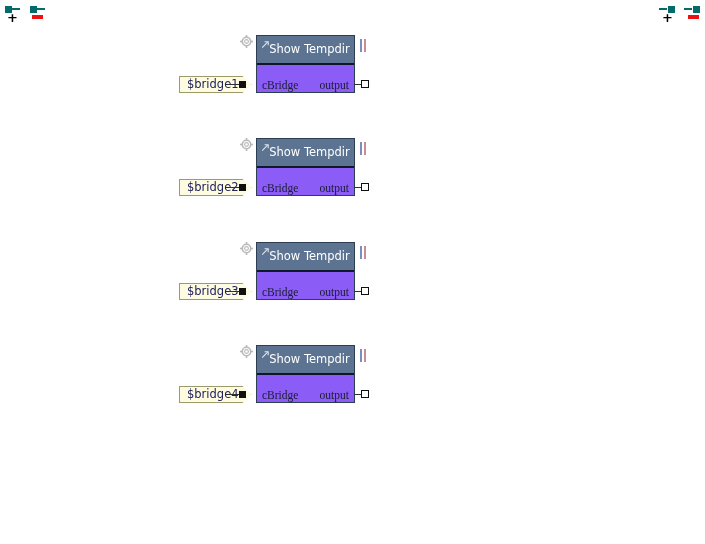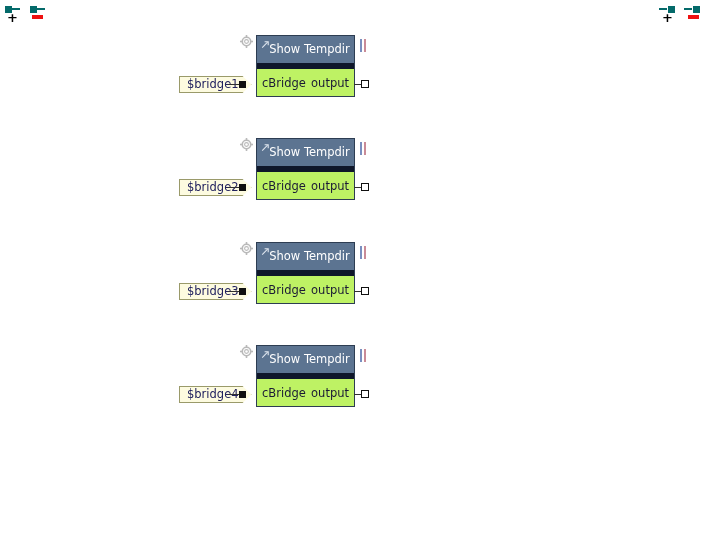--- a/index.html
+++ b/index.html
@@ -198,21 +198,21 @@
     top: 0px;
     width: 99px;
     box-sizing: border-box;
     border: 1px solid #2d3d52;
     background: #eef2f8;
   }
   .node-header {
     position: relative;
     height: 27px;
     background: #5c7491;
-    border-bottom: 6px solid #0f172a;
+    border-bottom: 2px solid #0f172a;
     display: flex;
     align-items: center;
     justify-content: center;
     text-align: right;
   }
   .node-title {
     color: #ffffff;
     font-size: 11.5px;
     line-height: 13px;
     white-space: nowrap;
@@ -224,26 +224,27 @@
     left: 4px;
     top: 4px;
     width: 9px;
     height: 9px;
     cursor: pointer;
   }
   .expand-icon svg { display: block; }
 
   .node-body {
     height: 27px;
-    background: #bef264;
+    background: #8b5cf6;
     display: flex;
-    align-items: center;
+    align-items: flex-end;
     justify-content: space-between;
     padding: 0 5px;
     box-sizing: border-box;
+    font-family: Liberation Serif, serif;
   }
   .slot-label {
     color: #1b1b35;
     font-size: 11.5px;
     line-height: 14px;
     white-space: nowrap;
   }
 </style>
 </head>
 <body>

